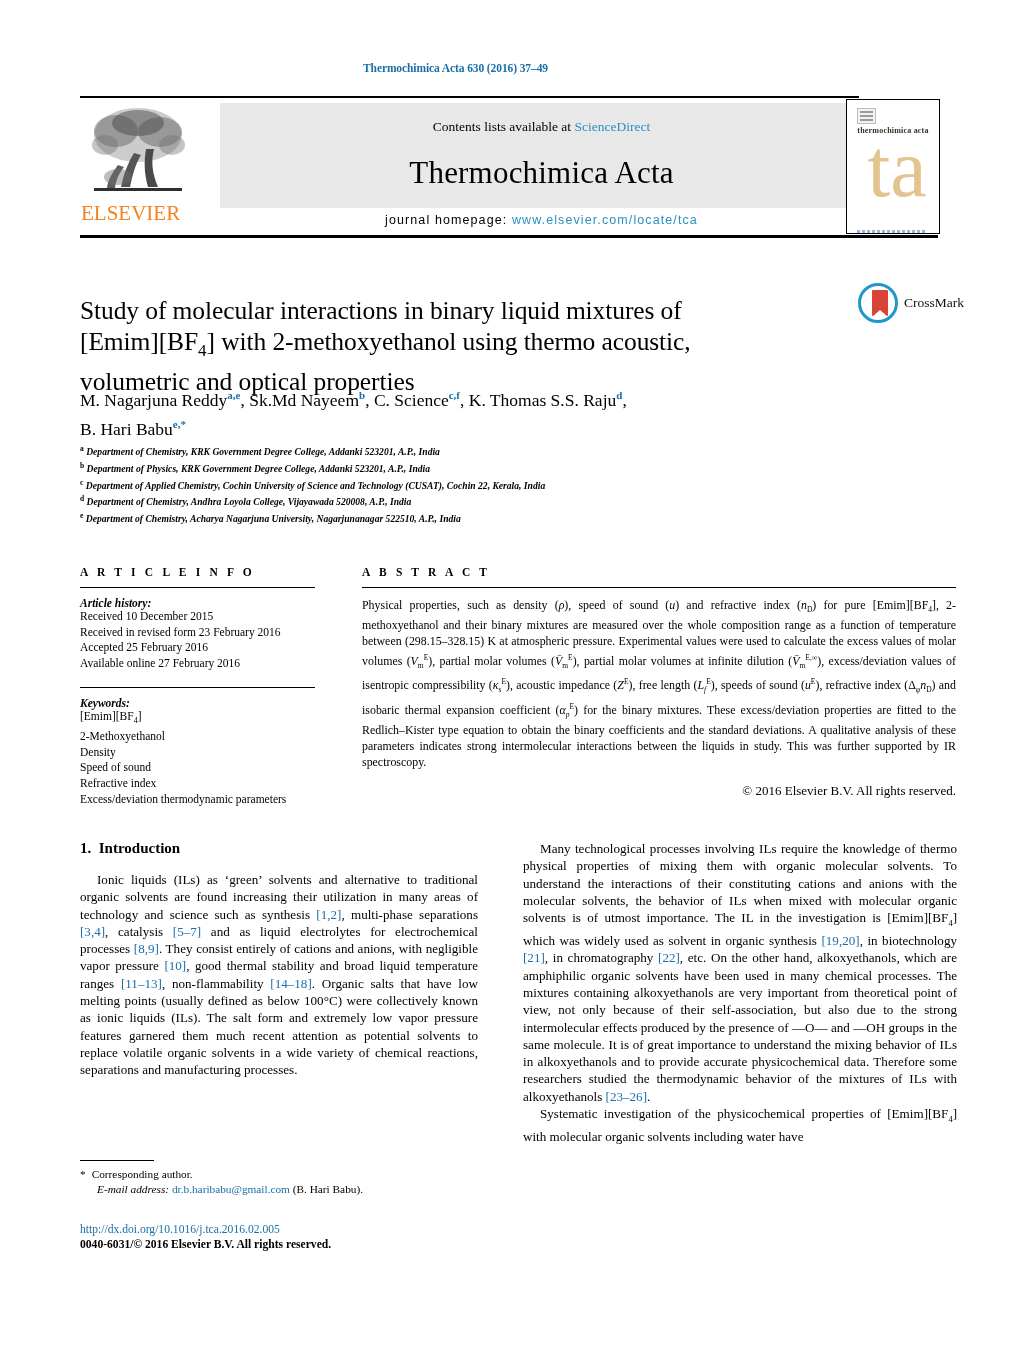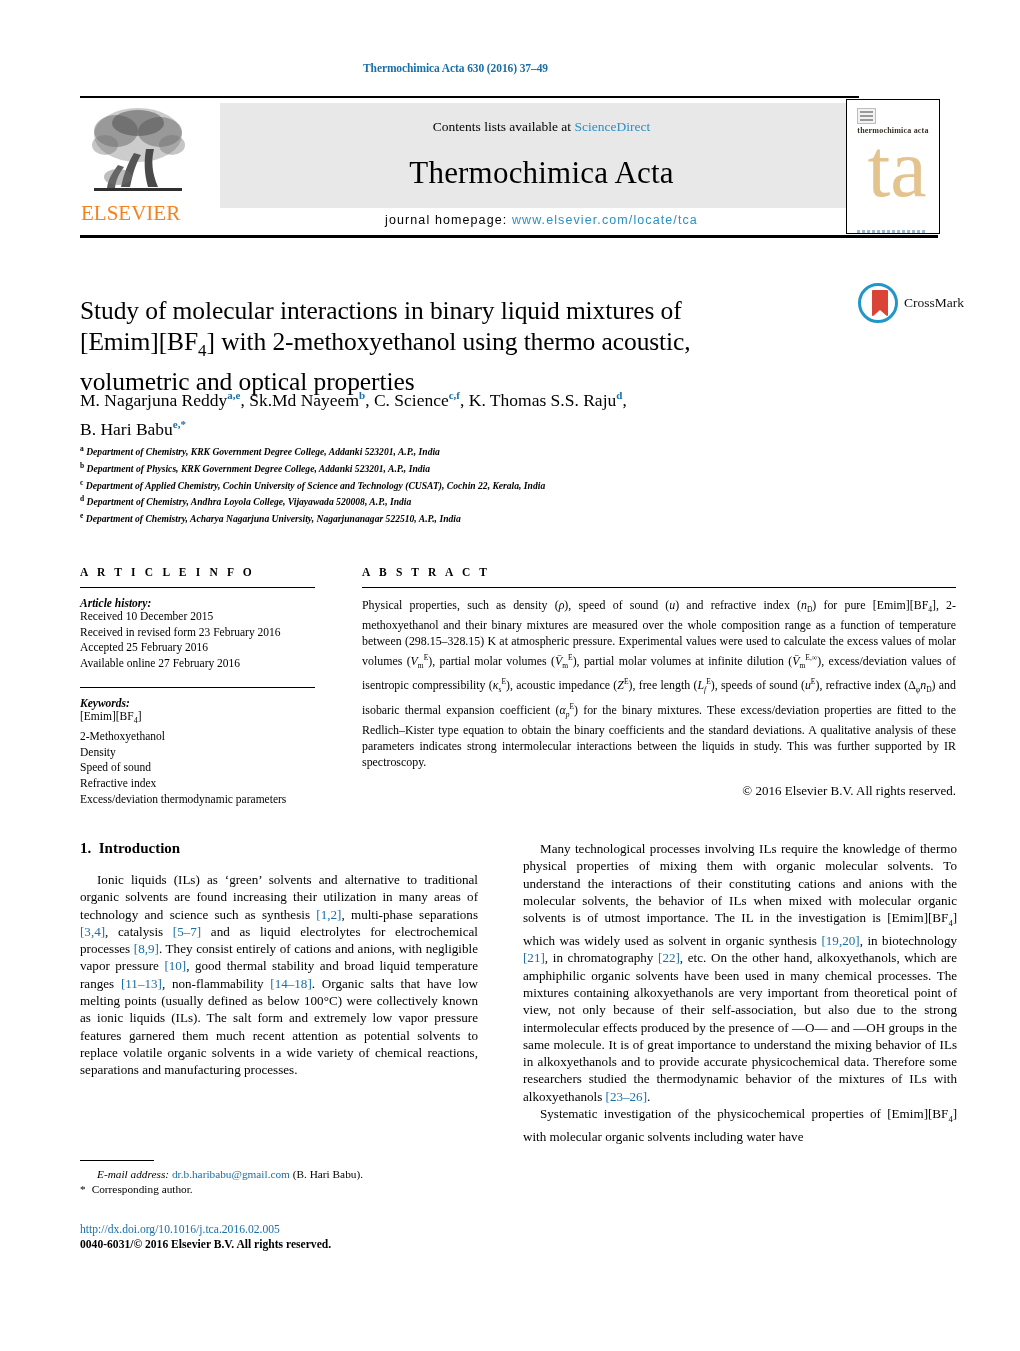--- a/index.html
+++ b/index.html
@@ -326,22 +326,22 @@
     <p class="para">Ionic liquids (ILs) as ‘green’ solvents and alternative to traditional organic solvents are found increasing their utilization in many areas of technology and science such as synthesis <span class="ref">[1,2]</span>, multi-phase separations <span class="ref">[3,4]</span>, catalysis <span class="ref">[5–7]</span> and as liquid electrolytes for electrochemical processes <span class="ref">[8,9]</span>. They consist entirely of cations and anions, with negligible vapor pressure <span class="ref">[10]</span>, good thermal stability and broad liquid temperature ranges <span class="ref">[11–13]</span>, non-flammability <span class="ref">[14–18]</span>. Organic salts that have low melting points (usually defined as below 100°C) were collectively known as ionic liquids (ILs). The salt form and extremely low vapor pressure features garnered them much recent attention as potential solvents to replace volatile organic solvents in a wide variety of chemical reactions, separations and manufacturing processes.</p>
   </div>
 
   <div class="colR">
     <p class="para">Many technological processes involving ILs require the knowledge of thermo physical properties of mixing them with organic molecular solvents. To understand the interactions of their constituting cations and anions with the molecular solvents, the behavior of ILs when mixed with molecular organic solvents is of utmost importance. The IL in the investigation is [Emim][BF<sub>4</sub>] which was widely used as solvent in organic synthesis <span class="ref">[19,20]</span>, in biotechnology <span class="ref">[21]</span>, in chromatography <span class="ref">[22]</span>, etc. On the other hand, alkoxyethanols, which are amphiphilic organic solvents have been used in many chemical processes. The mixtures containing alkoxyethanols are very important from theoretical point of view, not only because of their self-association, but also due to the strong intermolecular effects produced by the presence of —O— and —OH groups in the same molecule. It is of great importance to understand the mixing behavior of ILs in alkoxyethanols and to provide accurate physicochemical data. Therefore some researchers studied the thermodynamic behavior of the mixtures of ILs with alkoxyethanols <span class="ref">[23–26]</span>.</p>
     <p class="para">Systematic investigation of the physicochemical properties of [Emim][BF<sub>4</sub>] with molecular organic solvents including water have</p>
   </div>
 
   <div class="foot-rule"></div>
   <div class="footnote">
+    <div><span class="star">*</span><span>Corresponding author.</span></div>
     <div style="padding-left:17px;"><span class="ital">E-mail address:</span> <span class="mail">dr.b.haribabu@gmail.com</span> <span>(B. Hari Babu).</span></div>
-    <div><span class="star">*</span><span>Corresponding author.</span></div>
   </div>
 
   <div class="doi">
     <div class="link">http://dx.doi.org/10.1016/j.tca.2016.02.005</div>
     <div class="issn">0040-6031/© 2016 Elsevier B.V. All rights reserved.</div>
   </div>
 
 </div>
 
 </body></html>

